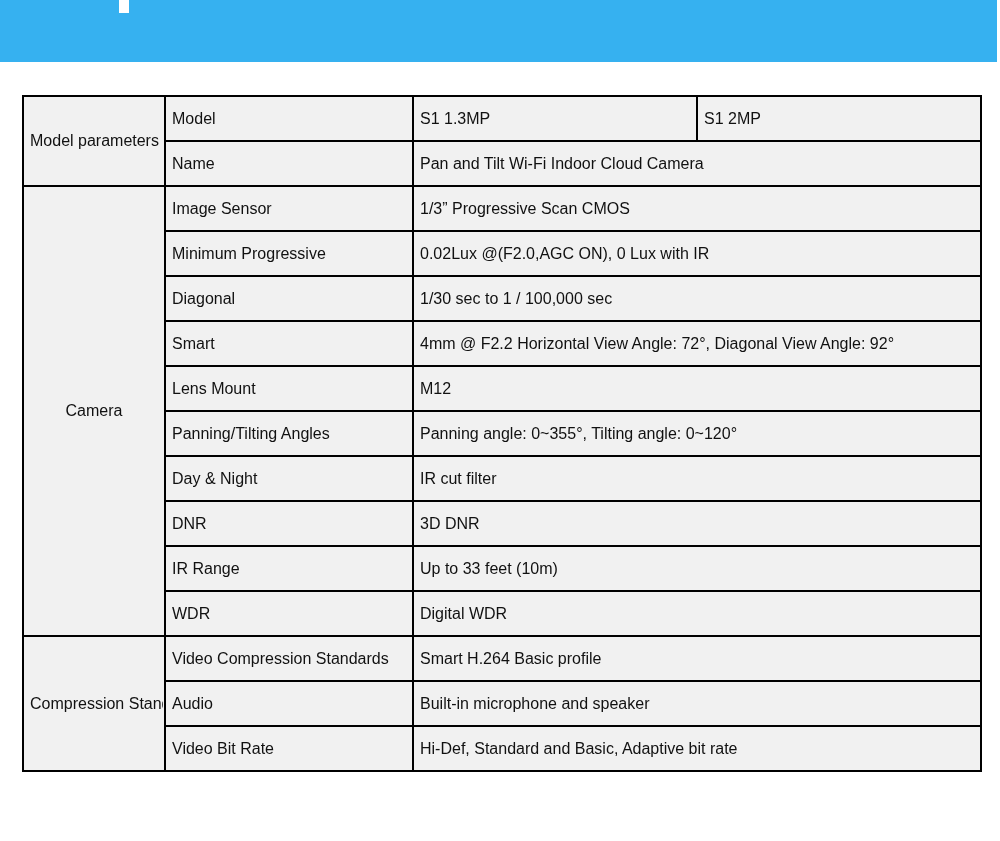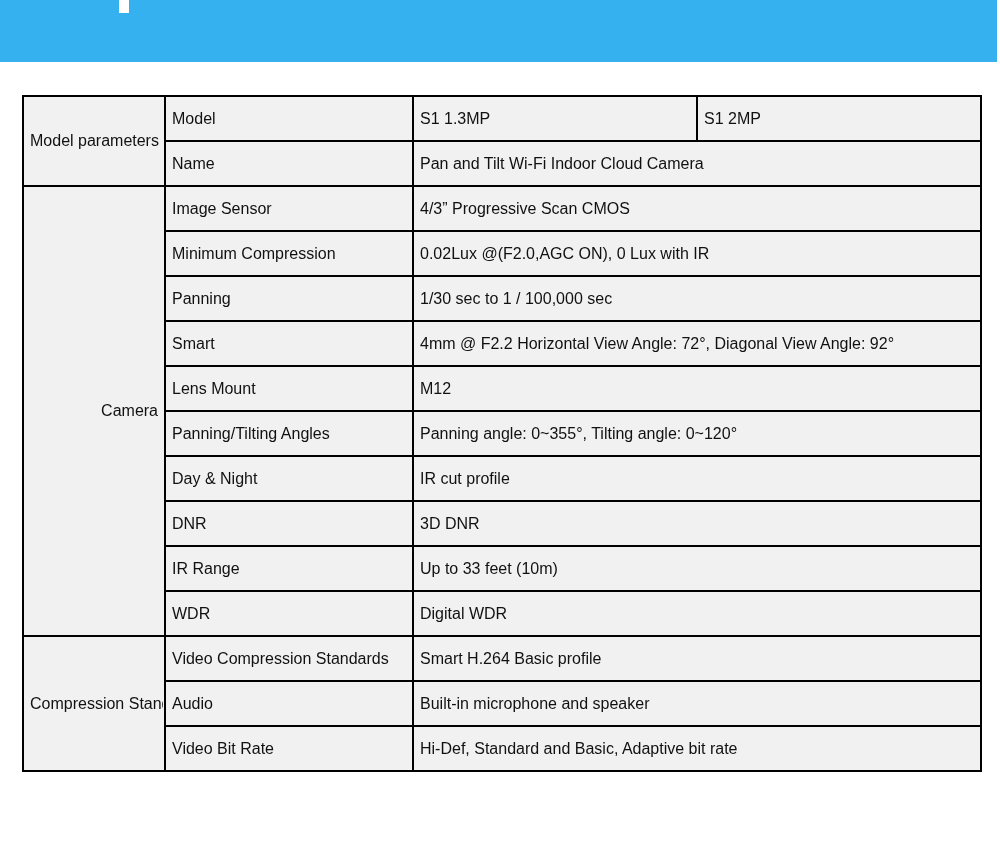--- a/index.html
+++ b/index.html
@@ -61,21 +61,21 @@
     white-space: nowrap;
   }
   
   col.c1 { width: 142px; }
   col.c2 { width: 248px; }
   col.c3 { width: 284px; }
   col.c4 { width: 284px; }
 
   td.section {
     font-size: 20px;
-    text-align: right;
+    text-align: center;
     vertical-align: middle;
     white-space: normal;
     word-break: break-all;
     line-height: 1.5;
     padding-left: 4px;
     border-radius: 7px;
   }
   td.param { font-size: 16px; }
   td.value { font-size: 16px; }
 
@@ -103,45 +103,45 @@
           <td class="value">S1 1.3MP</td>
           <td class="value">S1 2MP</td>
         </tr>
         <tr>
           <td class="param">Name</td>
           <td class="value" colspan="2">Pan and Tilt Wi-Fi Indoor Cloud Camera</td>
         </tr>
         <tr>
           <td class="section" rowspan="10">Camera</td>
           <td class="param">Image Sensor</td>
-          <td class="value" colspan="2">4/3” Progressive Scan CMOS</td>
+          <td class="value" colspan="2">1/3” Progressive Scan CMOS</td>
         </tr>
         <tr>
-          <td class="param">Minimum Compression</td>
+          <td class="param">Minimum Progressive</td>
           <td class="value" colspan="2">0.02Lux @(F2.0,AGC ON), 0 Lux with IR</td>
         </tr>
         <tr>
-          <td class="param">Panning</td>
+          <td class="param">Diagonal</td>
           <td class="value" colspan="2">1/30 sec to 1 / 100,000 sec</td>
         </tr>
         <tr>
           <td class="param">Smart</td>
           <td class="value" colspan="2">4mm @ F2.2 Horizontal View Angle: 72°, Diagonal View Angle: 92°</td>
         </tr>
         <tr>
           <td class="param">Lens Mount</td>
           <td class="value" colspan="2">M12</td>
         </tr>
         <tr>
           <td class="param">Panning/Tilting Angles</td>
           <td class="value" colspan="2">Panning angle: 0~355°, Tilting angle: 0~120°</td>
         </tr>
         <tr>
           <td class="param">Day &amp; Night</td>
-          <td class="value" colspan="2">IR cut profile</td>
+          <td class="value" colspan="2">IR cut filter</td>
         </tr>
         <tr>
           <td class="param">DNR</td>
           <td class="value" colspan="2">3D DNR</td>
         </tr>
         <tr>
           <td class="param">IR Range</td>
           <td class="value" colspan="2">Up to 33 feet (10m)</td>
         </tr>
         <tr>

